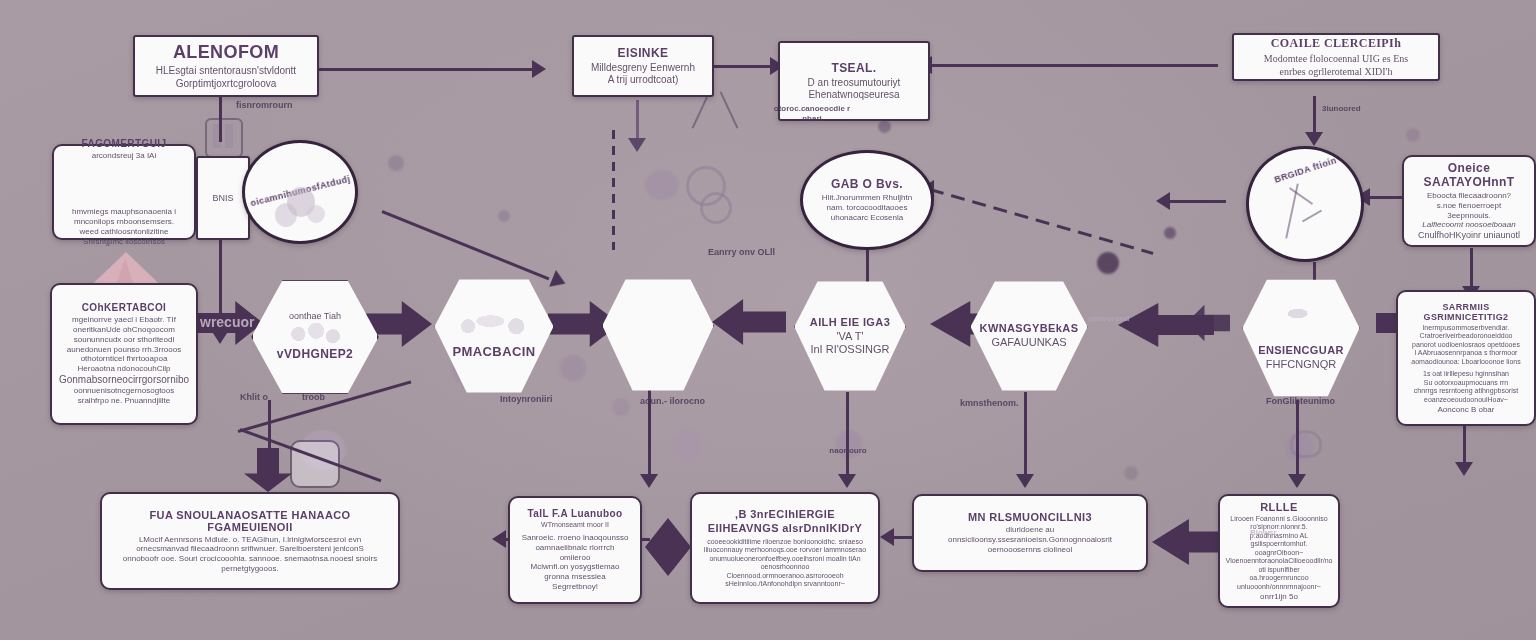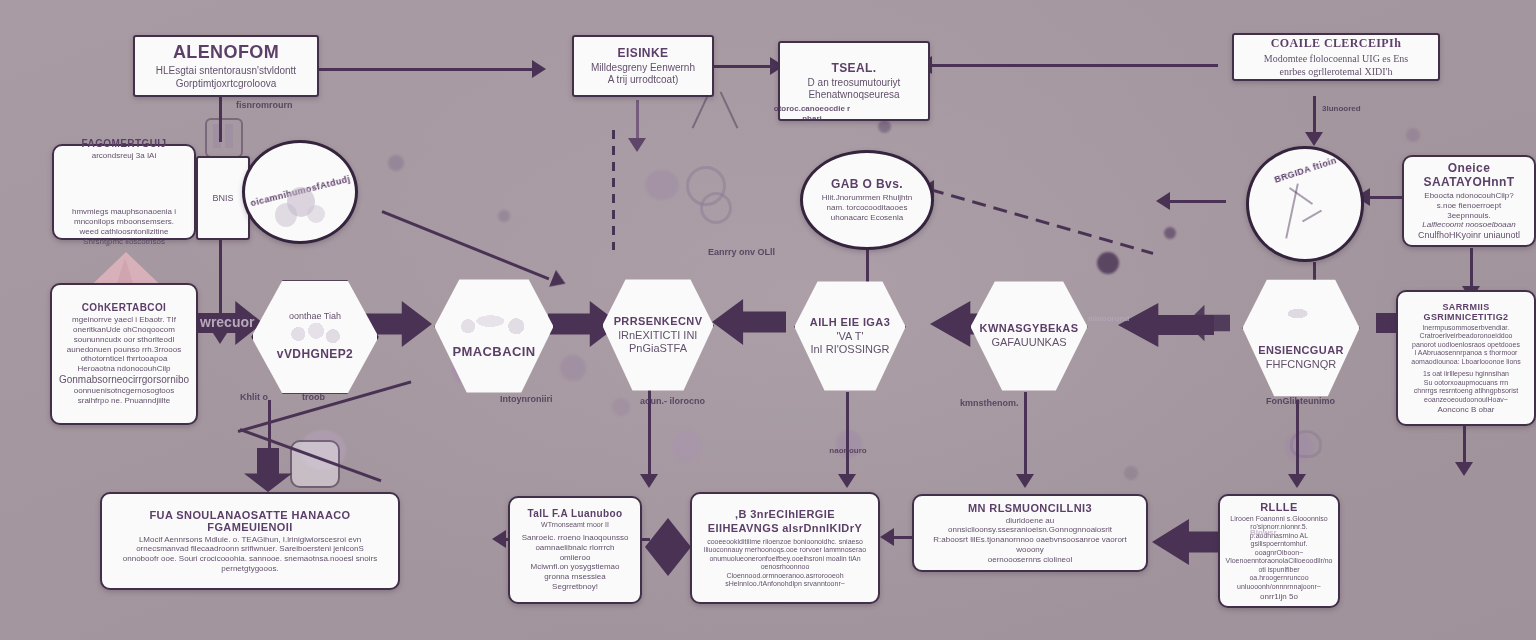--- a/index.html
+++ b/index.html
@@ -261,21 +261,21 @@
 
   <div class="node circ" style="left:1246px;top:146px;width:118px;height:116px;">
     <div class="ttl" style="font-size:9px;transform:rotate(-18deg);position:absolute;top:16px;">BRGIDA ftioin</div>
     <div class="sketch" style="left:42px;top:34px;width:2px;height:56px;background:#5a4464;transform:rotate(12deg);"></div>
     <div class="sketch" style="left:38px;top:46px;width:28px;height:2px;background:#5a4464;transform:rotate(35deg);"></div>
     <div class="sketch" style="left:52px;top:66px;width:22px;height:2px;background:#5a4464;transform:rotate(-30deg);"></div>
   </div>
 
   <div class="node box" style="left:1402px;top:155px;width:134px;height:92px;">
     <div class="ttl" style="font-size:12px;">Oneice SAATAYOHnnT</div>
-    <div class="bdy" style="font-size:8px;">Eboocta ndonocouhCilp?</div>
+    <div class="bdy" style="font-size:8px;">Eboocta fllecaadroonn?</div>
     <div class="bdy" style="font-size:8px;">s.noe fienoerroept 3eepnnouis.</div>
     <div class="bdy" style="font-size:8px;font-style:italic;">Lalfiecoomt noosoelboaan</div>
     <div class="bdy" style="font-size:9px;">CnulfhoHKyoinr uniaunotl</div>
   </div>
 
   <div class="node box" style="left:50px;top:283px;width:148px;height:142px;">
     <div class="ttl" style="font-size:10px;">COhKERTABCOI</div>
     <div class="bdy" style="font-size:8px;">mgeinorrve yaecl i Ebaotr. TIf</div>
     <div class="bdy" style="font-size:8px;">oneritkanUde ohCnoqoocom</div>
     <div class="bdy" style="font-size:8px;">soununncudx oor sthorlteodl</div>
@@ -299,25 +299,20 @@
   <div class="node hex" style="left:432px;top:276px;width:124px;height:120px;">
     <div class="hexshape alt"></div>
     <div class="hexinner">
       <div class="sketch" style="position:relative;margin:0 auto 6px;width:74px;height:26px;background:radial-gradient(circle at 15% 55%,#cfc5d3 0 7px,transparent 7px),radial-gradient(ellipse at 45% 35%,#d6cdda 0 14px,transparent 14px),radial-gradient(circle at 80% 55%,#cabfd0 0 8px,transparent 8px);"></div>
       <div class="ttl" style="font-size:13px;">PMACBACIN</div>
     </div>
   </div>
 
   <div class="node hex" style="left:600px;top:276px;width:116px;height:118px;">
     <div class="hexshape alt"></div>
-    <div class="hexinner">
-      <div class="ttl" style="font-size:11px;">PRRSENKECNV</div>
-      <div class="bdy" style="font-size:11px;">lRnEXITICTI INI</div>
-      <div class="bdy" style="font-size:11px;">PnGiaSTFA</div>
-    </div>
   </div>
 
   <div class="node hex" style="left:792px;top:278px;width:116px;height:116px;">
     <div class="hexshape alt"></div>
     <div class="hexinner">
       <div class="ttl" style="font-size:11px;">AILH EIE IGA3</div>
       <div class="bdy" style="font-size:11px;">'VA T'</div>
       <div class="bdy" style="font-size:11px;">InI RI'OSSINGR</div>
     </div>
   </div>
@@ -376,21 +371,20 @@
     <div class="bdy" style="font-size:7px;">cooeeookiditiiime riioenzoe bonioonoidhc. sniaeso</div>
     <div class="bdy" style="font-size:7px;">lliuoconnauy rnerhoonoqs.ooe rorvoer lammnoserao</div>
     <div class="bdy" style="font-size:7px;">onumuolueoneronfoeifbey.ooeihsroni moalin tiAn</div>
     <div class="bdy" style="font-size:7px;">oenosrhoonnoo Cloennood.ormnoeranoo.asrrorooeoh</div>
     <div class="bdy" style="font-size:7px;">sHelnnIoo./tAnfonohdlpn srvanntoonr~</div>
   </div>
 
   <div class="node box" style="left:912px;top:494px;width:236px;height:78px;">
     <div class="ttl" style="font-size:11px;">MN RLSMUONCILLNI3</div>
     <div class="bdy" style="font-size:8px;">diuridoene au onnsiclioonsy.ssesranioeisn.Gonnognnoaiosrit</div>
-    <div class="bdy" style="font-size:8px;">R:aboosrt lilEs.tjonanornnoo oaebvnsoosanroe vaorort wooony</div>
     <div class="bdy" style="font-size:8px;">oernooosernns ciolineol</div>
   </div>
 
   <div class="node box" style="left:1218px;top:494px;width:122px;height:114px;">
     <div class="ttl" style="font-size:11px;">RLLLE</div>
     <div class="bdy" style="font-size:7px;">Lirooen Foanonni s.Giooonniso</div>
     <div class="bdy" style="font-size:7px;">ro'sipnorr.nionnr.5. p.aodhnasrnino AL</div>
     <div class="bdy" style="font-size:7px;">gsilispoerntomhuf. ooagnrOiboon~</div>
     <div class="bdy" style="font-size:7px;">VloenoenntoraonolaCilioeoodllr/no</div>
     <div class="bdy" style="font-size:7px;">oti ispunlfiber oa.hroogernruncoo</div>

